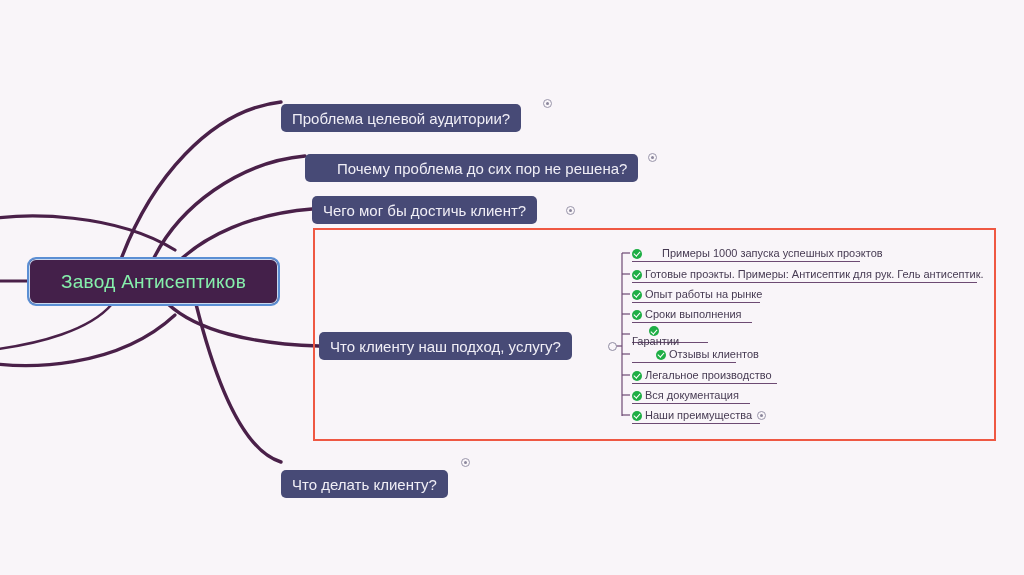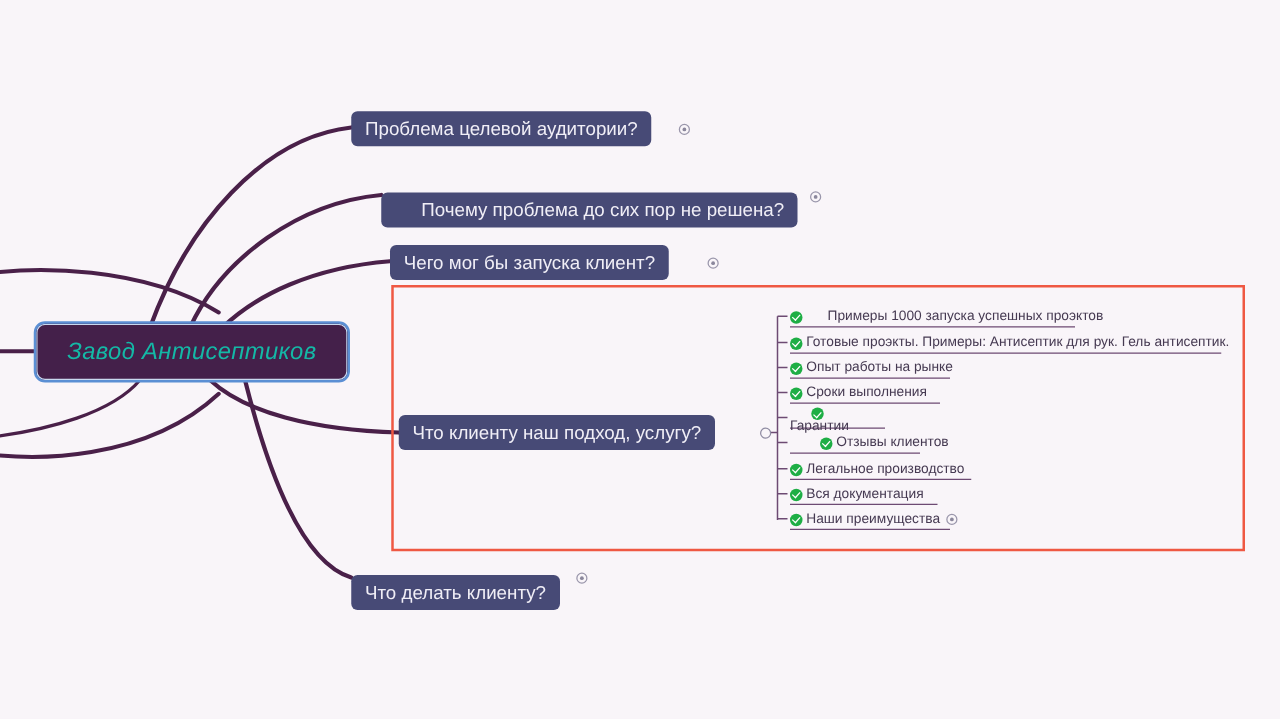--- a/index.html
+++ b/index.html
@@ -35,25 +35,24 @@
     background: #44204a;
     border-radius: 9px;
     border: 2px solid #5b8fd4;
     box-shadow: inset 0 0 0 1px #c9d9ef;
     display: flex;
     align-items: center;
     justify-content: center;
     z-index: 6;
   }
   .central-node .label {
-    color: #14b8a6;
+    color: #86efac;
     font-size: 19px;
     letter-spacing: .3px;
     white-space: nowrap;
-    font-style: italic;
   }
 
   
   .branch {
     position: absolute;
     height: 28px;
     box-sizing: border-box;
     background: #474a76;
     border-radius: 5px;
     display: flex;
@@ -186,41 +185,41 @@
       <path d="M 622 415 L 630 415"></path>
     </g>
   </svg>
 
   <div class="select-box"></div>
 
   <div class="central-node">
     <span class="label">Завод Антисептиков</span>
   </div>
 
-  <div class="branch" style="left:281px; top:89px;justify-content:center;">
+  <div class="branch" style="left:281px; top:104px;justify-content:center;">
     <span class="label">Проблема целевой аудитории?</span>
   </div>
   <div class="toggle filled" style="left:543px; top:99px;"></div>
 
   <div class="branch" style="left:305px; top:154px;padding-left:32px;">
     <span class="label">Почему проблема до сих пор не решена?</span>
   </div>
   <div class="toggle filled" style="left:648px; top:153px;"></div>
 
   <div class="branch" style="left:312px; top:196px;">
-    <span class="label">Чего мог бы запуска клиент?</span>
+    <span class="label">Чего мог бы достичь клиент?</span>
   </div>
   <div class="toggle filled" style="left:566px; top:206px;"></div>
 
   <div class="branch" style="left:319px; top:332px;">
     <span class="label">Что клиенту наш подход, услугу?</span>
   </div>
   <div class="toggle hollow" style="left:608px; top:342px;"></div>
 
-  <div class="branch" style="left:281px; top:460px;">
+  <div class="branch" style="left:281px; top:470px;">
     <span class="label">Что делать клиенту?</span>
   </div>
   <div class="toggle filled" style="left:461px; top:458px;"></div>
 
   <div class="sub-item" style="left:632px; top:245px;gap:17px;">
     <span class="check"></span>
     <span class="label">Примеры 1000 запуска успешных проэктов</span>
   </div>
   <div class="sub-underline" style="left:632px; top:261px; width:228px;"></div>
 

